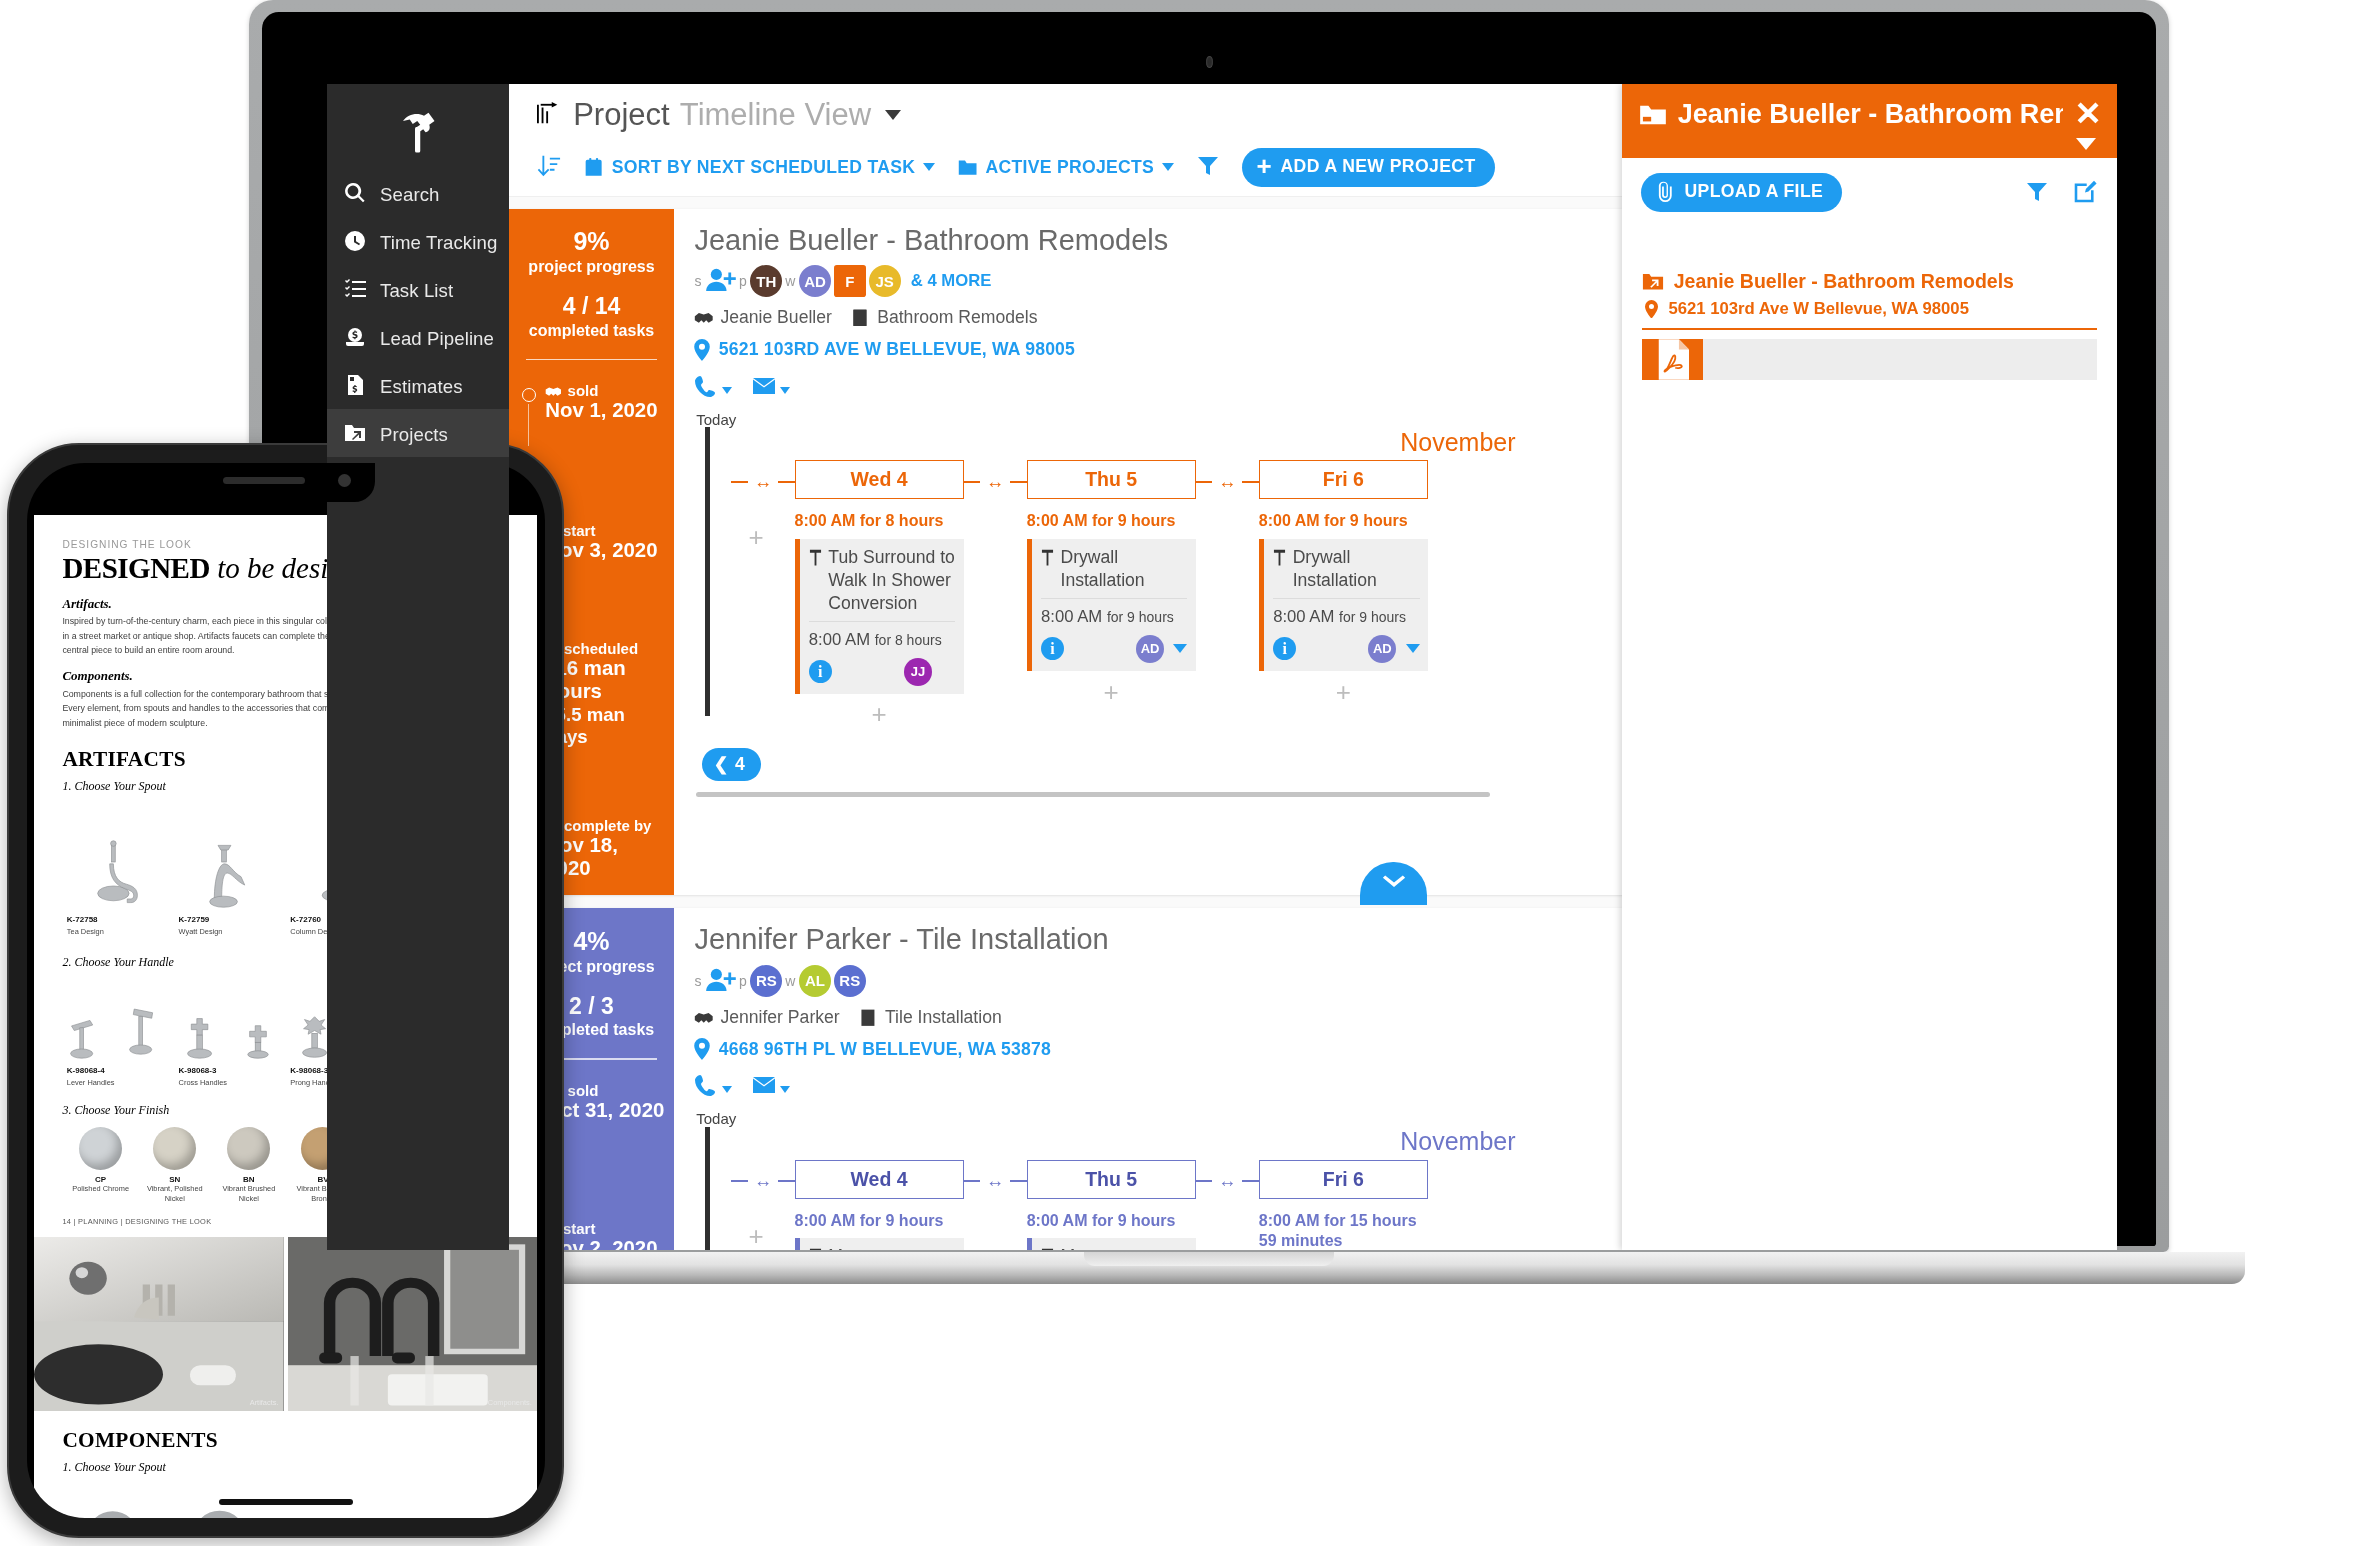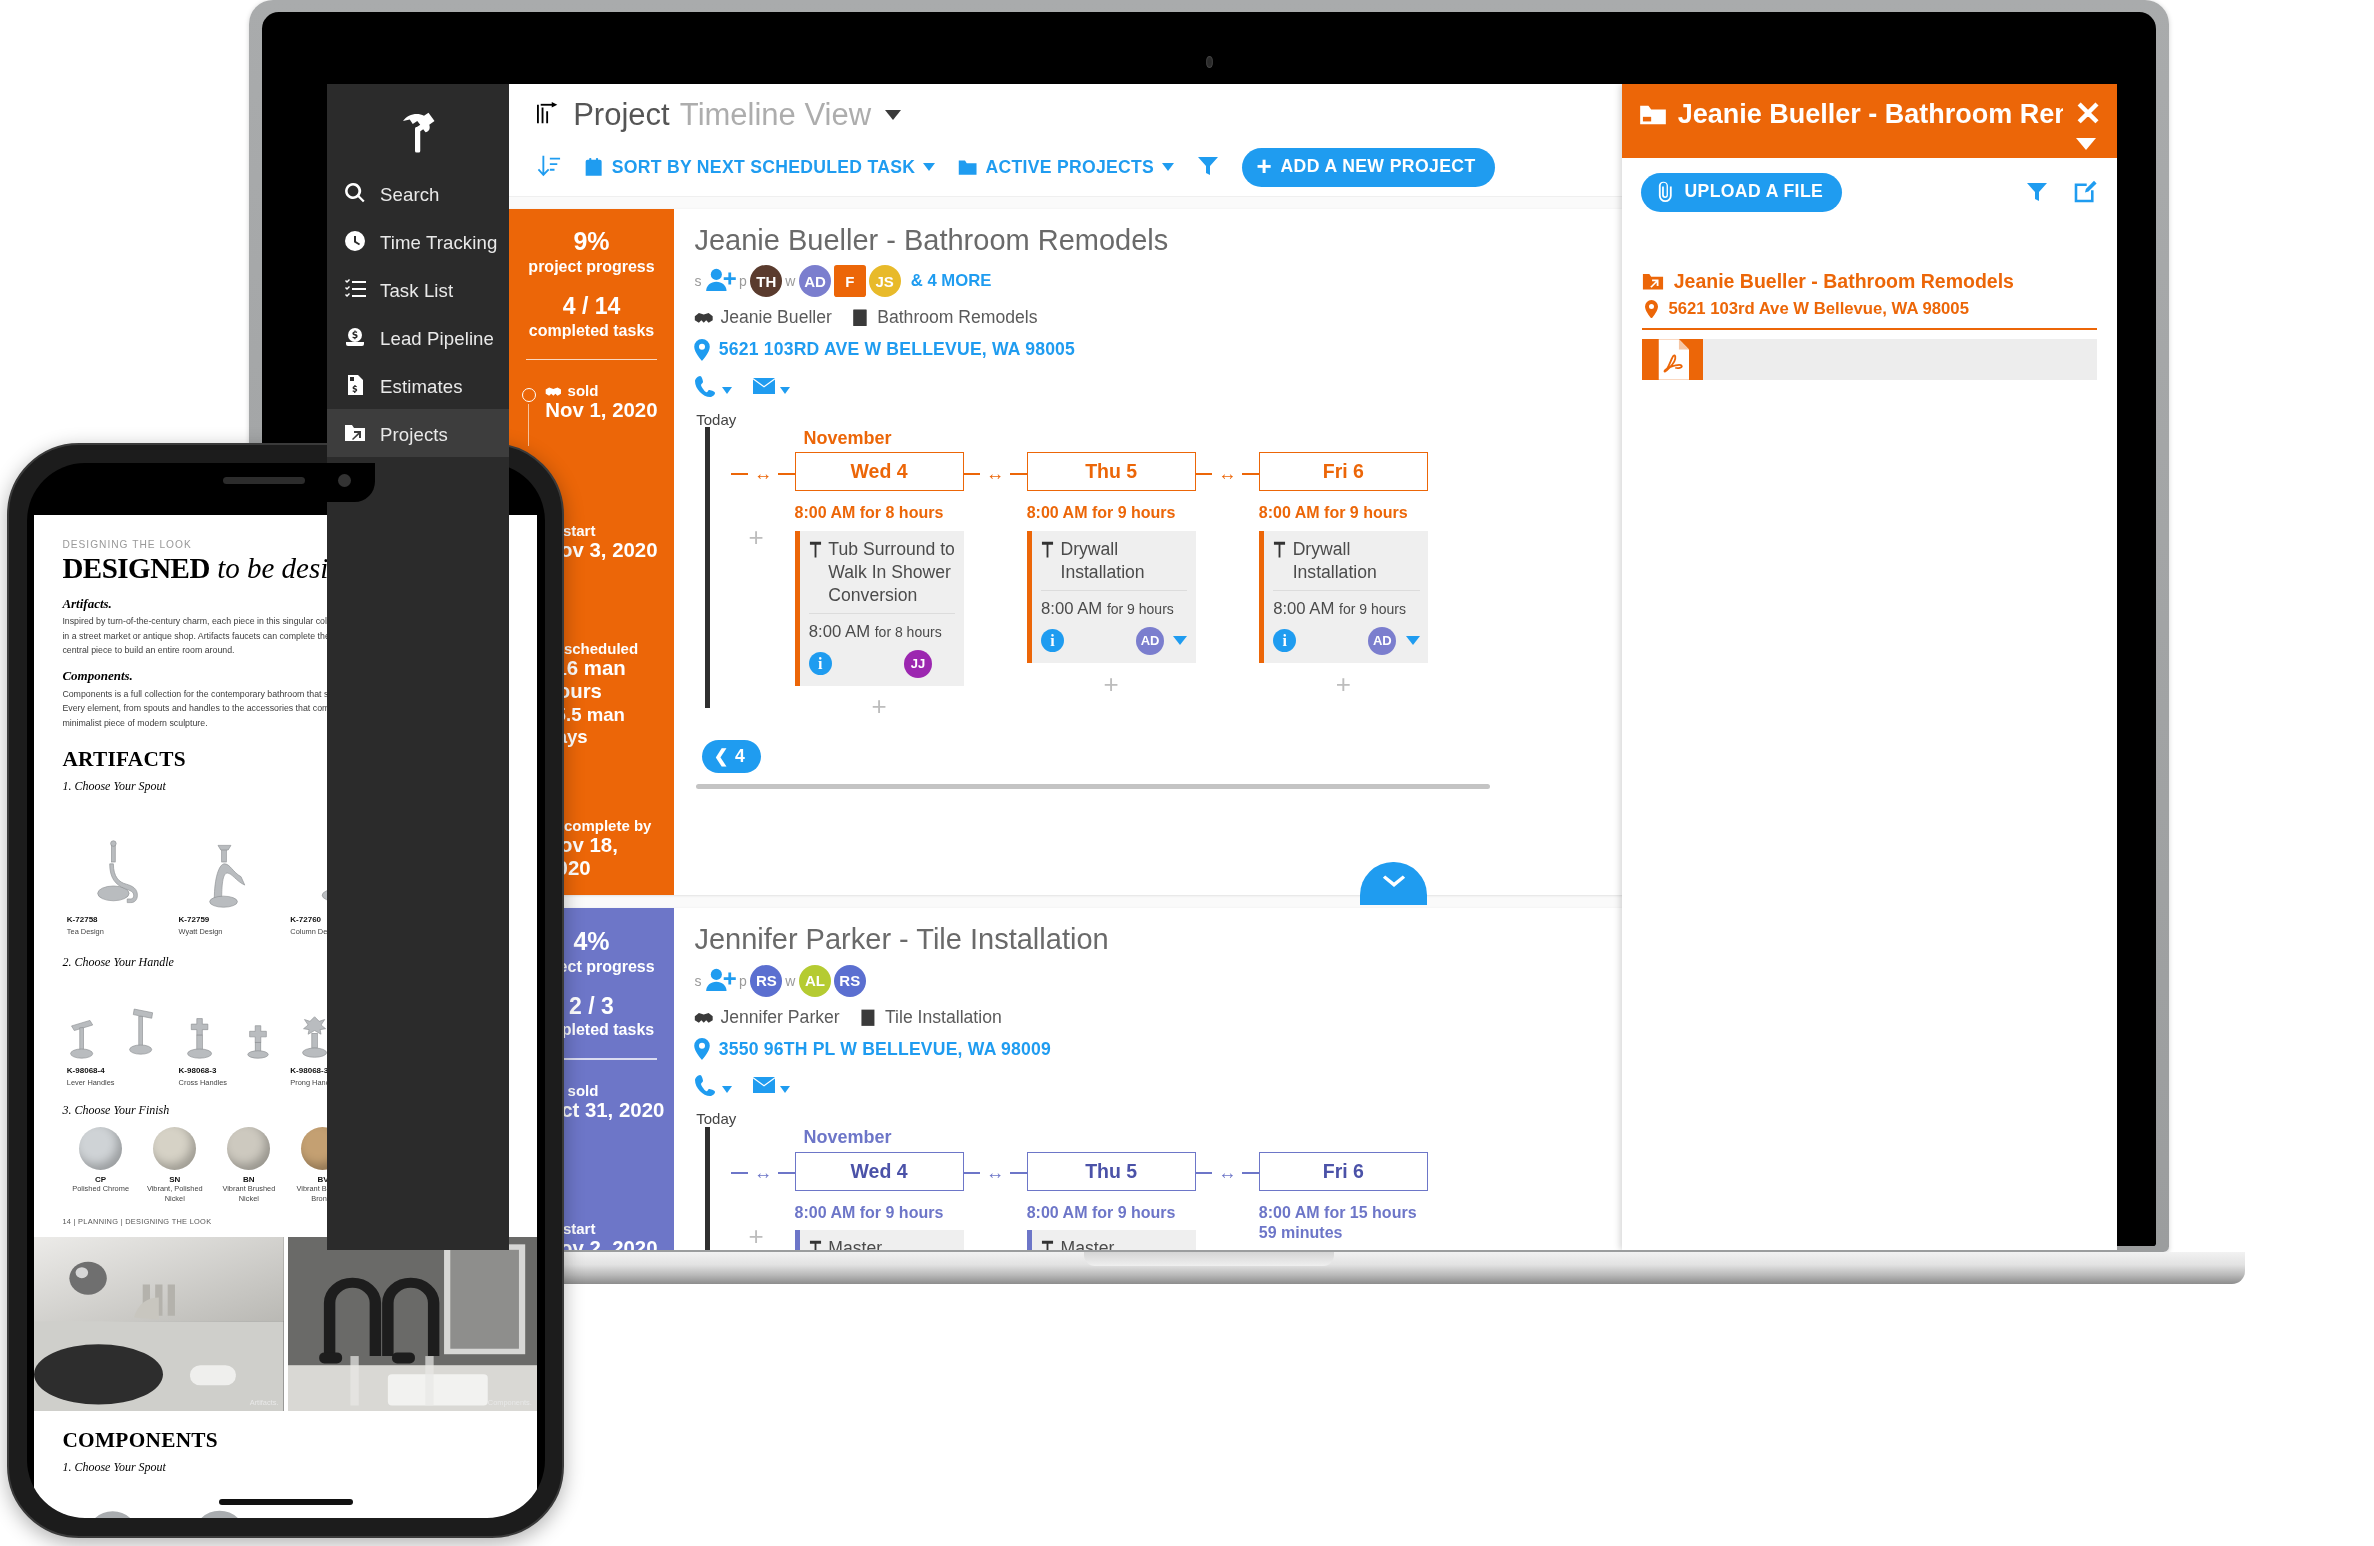--- a/index.html
+++ b/index.html
@@ -120,21 +120,21 @@
   .comms { display:flex; align-items:center; gap:20.4px; margin-top:13px; }
   .comms .ci { display:flex; align-items:flex-end; gap:3.7px; }
   .comms svg { width:24px;height:24px; fill:#1f9cf0;}
   .comms .dcar { width:0;height:0;border-left:5.6px solid transparent;border-right:5.6px solid transparent;
     border-top:7.4px solid #1f9cf0; margin-bottom:3.7px;}
 
   
   .tl { margin-top:13px; position:relative; padding-bottom:5.6px; }
   .tl-today { font-size:15px; color:#444; margin-left:1.9px; }
   .tl-nowline { position:absolute; left:11px; top:16.7px; bottom:16.7px; width:4.6px; background:#2f2f2f; }
-  .tl-month { font-size:18px; font-weight:bold; margin: 0 0 3.7px 109px; }
+  .tl-month { font-size:25px; font-weight:normal; margin: 0 0 3.7px 109px; text-align: center; }
   .tl-days { display:flex; align-items:flex-start; position:relative; }
   .tl-gap { display:flex; align-items:center; height:43px; flex:0 0 auto; }
   .tl-gap .dash { width:16.7px; height:1.9px; }
   .tl-gap .arrows { font-size:18.6px; margin:0 5.6px; }
   .tl-col { width: 169px; flex:0 0 169px; }
   .tl-chip { height:39px; border:1.9px solid; display:flex; align-items:center;
     justify-content:center; font-size:19.5px; font-weight:bold; background:#fff; }
   .tl-dur { font-size:16px; font-weight:bold; margin-top:12px; line-height:1.25; }
   .tl-task { background:#efefef; margin-top:7.4px; border-left:5.6px solid; padding:7.4px 8.3px 8.3px 9.3px; }
   .tl-task-h { display:flex; gap:6.5px; font-size:17.6px; color:#4b4b4b; line-height:1.3;
@@ -737,21 +737,21 @@
                           <rect x="3" y="2" width="16" height="20"></rect>
                         </svg>
                       <span>Tile Installation</span>
                     </span>
                   </div>
 
                   <div class="addr">
                     <svg viewBox="0 0 17 24">
                         <path d="M8.5 0a8.5 8.5 0 00-8.5 8.5C0 15 8.5 24 8.5 24S17 15 17 8.5A8.5 8.5 0 008.5 0zm0 11.8a3.3 3.3 0 110-6.6 3.3 3.3 0 010 6.6z"></path>
                       </svg>
-                    <span>3550 96TH PL W BELLEVUE, WA 98009</span>
+                    <span>4668 96TH PL W BELLEVUE, WA 53878</span>
                   </div>
 
                   <div class="comms">
                     <span class="ci">
                       <svg viewBox="0 0 24 24">
                           <path d="M6 2c2 0 3 5 3 6s-2 2-2 3 3 6 5 7 2-2 3-2 6 1 6 3-3 4-5 4C9 23 1 15 1 7c0-2 3-5 5-5z"></path>
                         </svg>
                       <span class="dcar"></span>
                     </span>
                     <span class="ci">

